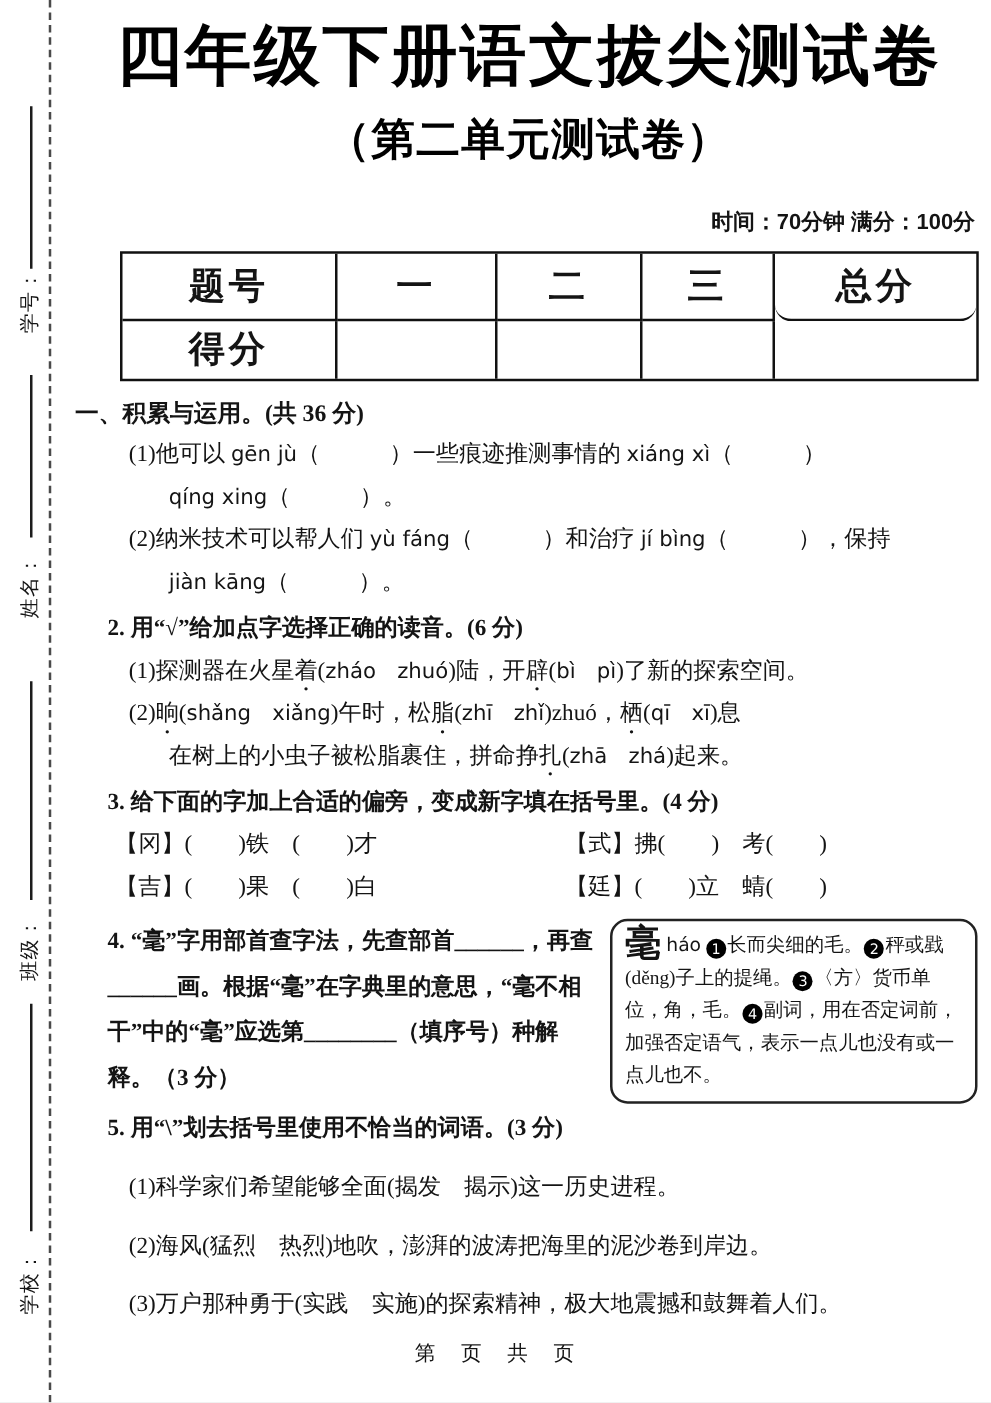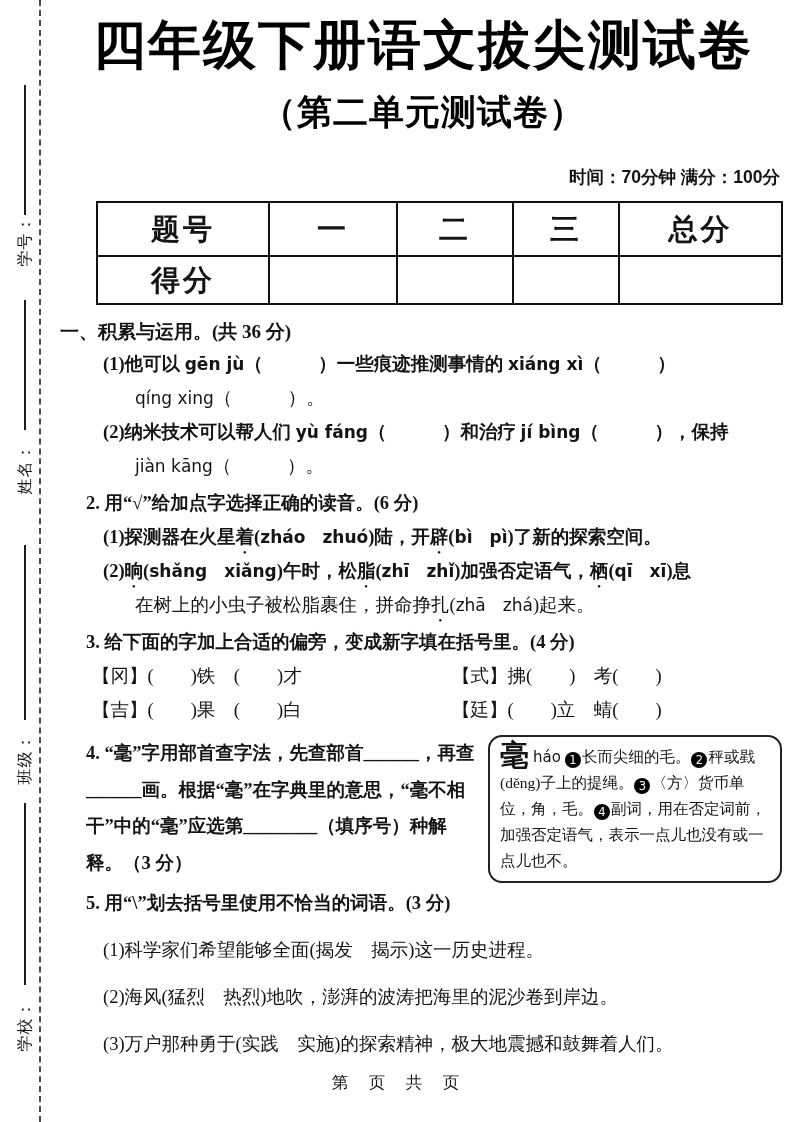--- a/index.html
+++ b/index.html
@@ -34,25 +34,25 @@
     display:grid; grid-template-columns:172px 128px 116px 106px 161px;
     width:683px; margin:12px 0 0 36px; border:2px solid #111;
   }
   .score-table .cell {
     border-right:2px solid #111; border-bottom:2px solid #111;
     display:flex; align-items:center; justify-content:center;
     font-weight:bold; font-size:29px; letter-spacing:3px;
   }
   .score-table .hrow { height:52px; }
   .score-table .drow { height:46px; }
-  .score-table .last-col { border-right:none; }
+  .score-table .last-col { border-right:none;border-radius:13px; }
   .score-table .last-row { border-bottom:none; }
   .section-title { margin-top:12px; font-weight:bold; font-size:19px; line-height:30px; }
   .stem { font-weight:bold; margin-left:26px; margin-top:3px; }
-  .line  { margin-left:43px;font-weight:bold; }
+  .line  { margin-left:43px; }
   .cont  { margin-left:75px; }
   .q3row { margin-left:32px; display:flex; }
   .q3row .c1 { width:360px; }
   .py { font-family:"DejaVu Sans","Liberation Sans",sans-serif; font-size:17px; }
   .du { position:relative; }
   .du::after { content:"●"; position:absolute; left:50%; bottom:-8px; transform:translateX(-50%); font-size:6px; line-height:6px; }
   
   .q4wrap { display:flex; margin-top:8px; }
   .q4text { width:394px; line-height:36.5px; margin-left:26px; font-weight:bold; }
   .dictbox {
@@ -109,21 +109,21 @@
     <div>
       <div class="line"><span>(1)他可以 </span><span class="py">gēn jù</span><span>（　　　）一些痕迹推测事情的 </span><span class="py">xiáng xì</span><span>（　　　）</span></div>
       <div class="cont"><span class="py">qíng xing</span><span>（　　　）。</span></div>
       <div class="line"><span>(2)纳米技术可以帮人们 </span><span class="py">yù fáng</span><span>（　　　）和治疗 </span><span class="py">jí bìng</span><span>（　　　），保持</span></div>
       <div class="cont"><span class="py">jiàn kāng</span><span>（　　　）。</span></div>
     </div>
 
     <div>
       <div class="stem">2. 用“√”给加点字选择正确的读音。(6 分)</div>
       <div class="line"><span>(1)探测器在火星</span><span class="du">着</span><span>(</span><span class="py">zháo　zhuó</span><span>)陆，开</span><span class="du">辟</span><span>(</span><span class="py">bì　pì</span><span>)了新的探索空间。</span></div>
-      <div class="line"><span>(2)</span><span class="du">晌</span><span>(</span><span class="py">shǎng　xiǎng</span><span>)午时，松</span><span class="du">脂</span><span>(</span><span class="py">zhī　zhǐ</span><span>)加强否定语气，</span><span class="du">栖</span><span>(</span><span class="py">qī　xī</span><span>)息</span></div>
+      <div class="line"><span>(2)</span><span class="du">晌</span><span>(</span><span class="py">shǎng　xiǎng</span><span>)午时，松</span><span class="du">脂</span><span>(</span><span class="py">zhī　zhǐ</span><span>)zhuó，</span><span class="du">栖</span><span>(</span><span class="py">qī　xī</span><span>)息</span></div>
       <div class="cont"><span>在树上的小虫子被松脂裹住，拼命挣</span><span class="du">扎</span><span>(</span><span class="py">zhā　zhá</span><span>)起来。</span></div>
     </div>
 
     <div>
       <div class="stem">3. 给下面的字加上合适的偏旁，变成新字填在括号里。(4 分)</div>
       <div class="q3row">
         <div class="c1">【冈】(　　)铁　(　　)才</div>
         <div class="c2">【式】拂(　　)　考(　　)</div>
       </div>
       <div class="q3row">

